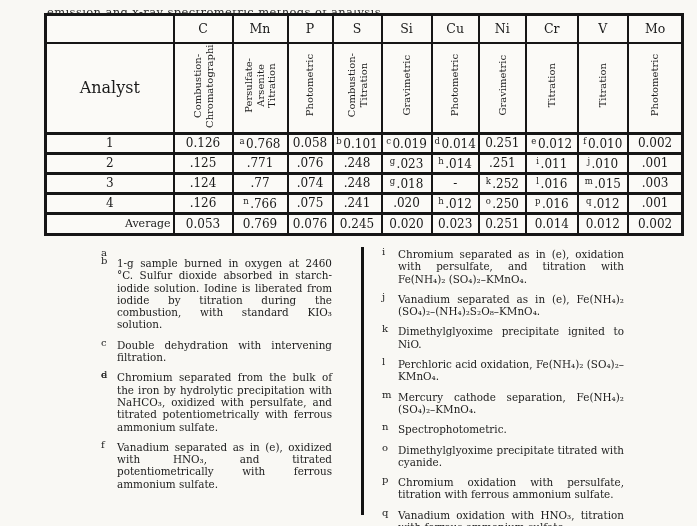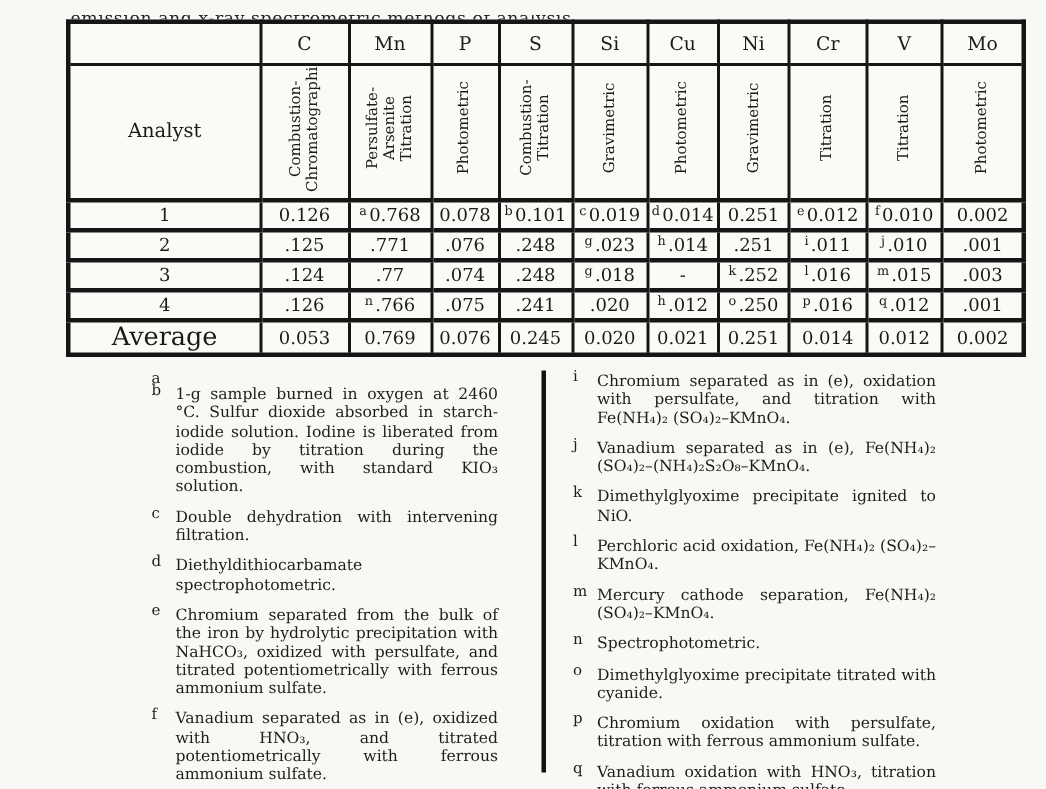--- a/index.html
+++ b/index.html
@@ -20,31 +20,31 @@
   }
   table.results th,table.results td{
     border:2px solid #161616;padding:0 2px;text-align:center;vertical-align:middle;
     font-weight:normal;overflow:hidden;
   }
   table.results tbody td{border-top-width:3px;}
   tr.hdr-symbols{height:28px;}
   tr.hdr-symbols th{font-size:12.5px;}
   tr.hdr-methods{height:88px;}
   tr.hdr-methods th{vertical-align:middle;}
-  .analyst-h{font-size:13px;}
+  .analyst-h{font-size:16px;}
   .rot{
     display:inline-block;writing-mode:vertical-rl;transform:rotate(180deg);
     white-space:pre-line;font-size:10px;line-height:11.5px;text-align:center;
     max-height:84px;
   }
   tbody tr{height:20px;}
   tbody tr.avg{height:21px;}
   tbody td,.analyst-cell{font-size:12px;}
   .analyst-cell{font-size:12px;}
-  tr.avg .analyst-cell{font-size:17px;}
+  tr.avg .analyst-cell{font-size:11px;text-align:right;}
   .sup{font-size:8.5px;vertical-align:4px;margin-right:1.5px;}
 
   
   .fn-col{position:absolute;width:232px;}
   .fn-col-left{left:100px;top:249px;}
   .fn-col-right{left:381px;top:248px;width:243px;}
   .fn{position:relative;padding-left:17px;margin-bottom:8px;text-align:justify;
       font-size:10.4px;line-height:12.3px;color:#1c1c1c;}
   .fn-letter{position:absolute;left:1px;top:-2px;font-size:10px;}
   .fn-divider{position:absolute;left:361px;top:247px;width:3px;height:268px;background:#131313;}
@@ -100,21 +100,21 @@
       <th><span class="rot">Titration</span></th>
       <th><span class="rot">Titration</span></th>
       <th><span class="rot">Photometric</span></th>
     </tr>
   </thead>
   <tbody>
       <tr>
         <td class="analyst-cell">1</td>
         <td class="value-cell"><span class="val">0.126</span></td>
         <td class="value-cell"><span class="sup">a</span><span class="val">0.768</span></td>
-        <td class="value-cell"><span class="val">0.078</span></td>
+        <td class="value-cell"><span class="val">0.058</span></td>
         <td class="value-cell"><span class="sup">b</span><span class="val">0.101</span></td>
         <td class="value-cell"><span class="sup">c</span><span class="val">0.019</span></td>
         <td class="value-cell"><span class="sup">d</span><span class="val">0.014</span></td>
         <td class="value-cell"><span class="val">0.251</span></td>
         <td class="value-cell"><span class="sup">e</span><span class="val">0.012</span></td>
         <td class="value-cell"><span class="sup">f</span><span class="val">0.010</span></td>
         <td class="value-cell"><span class="val">0.002</span></td>
       </tr>
       <tr>
         <td class="analyst-cell">2</td>
@@ -155,35 +155,35 @@
         <td class="value-cell"><span class="sup">q</span><span class="val">.012</span></td>
         <td class="value-cell"><span class="val">.001</span></td>
       </tr>
       <tr class="avg">
         <td class="analyst-cell">Average</td>
         <td class="value-cell"><span class="val">0.053</span></td>
         <td class="value-cell"><span class="val">0.769</span></td>
         <td class="value-cell"><span class="val">0.076</span></td>
         <td class="value-cell"><span class="val">0.245</span></td>
         <td class="value-cell"><span class="val">0.020</span></td>
-        <td class="value-cell"><span class="val">0.021</span></td>
+        <td class="value-cell"><span class="val">0.023</span></td>
         <td class="value-cell"><span class="val">0.251</span></td>
         <td class="value-cell"><span class="val">0.014</span></td>
         <td class="value-cell"><span class="val">0.012</span></td>
         <td class="value-cell"><span class="val">0.002</span></td>
       </tr>
     </tbody>
 </table>
 
 <div class="fn-divider"></div>
 <div class="fn-col fn-col-left">
     <div class="fn"><span class="fn-letter">a</span></div>
     <div class="fn"><span class="fn-letter">b</span><span class="fn-text">1-g sample burned in oxygen at 2460 °C. Sulfur dioxide absorbed in starch-iodide solution. Iodine is liberated from iodide by titration during the combustion, with standard KIO₃ solution.</span></div>
     <div class="fn"><span class="fn-letter">c</span><span class="fn-text">Double dehydration with intervening filtration.</span></div>
-    <div class="fn"><span class="fn-letter">d</span><span class="fn-text">Diethyldithiocarbamate spectrophotometric.</span></div>
+    <div class="fn"><span class="fn-letter">d</span></div>
     <div class="fn"><span class="fn-letter">e</span><span class="fn-text">Chromium separated from the bulk of the iron by hydrolytic precipitation with NaHCO₃, oxidized with persulfate, and titrated potentiometrically with ferrous ammonium sulfate.</span></div>
     <div class="fn"><span class="fn-letter">f</span><span class="fn-text">Vanadium separated as in (e), oxidized with HNO₃, and titrated potentiometrically with ferrous ammonium sulfate.</span></div>
   </div>
 <div class="fn-col fn-col-right">
     <div class="fn"><span class="fn-letter">i</span><span class="fn-text">Chromium separated as in (e), oxidation with persulfate, and titration with Fe(NH₄)₂ (SO₄)₂–KMnO₄.</span></div>
     <div class="fn"><span class="fn-letter">j</span><span class="fn-text">Vanadium separated as in (e), Fe(NH₄)₂ (SO₄)₂–(NH₄)₂S₂O₈–KMnO₄.</span></div>
     <div class="fn"><span class="fn-letter">k</span><span class="fn-text">Dimethylglyoxime precipitate ignited to NiO.</span></div>
     <div class="fn"><span class="fn-letter">l</span><span class="fn-text">Perchloric acid oxidation, Fe(NH₄)₂ (SO₄)₂–KMnO₄.</span></div>
     <div class="fn"><span class="fn-letter">m</span><span class="fn-text">Mercury cathode separation, Fe(NH₄)₂ (SO₄)₂–KMnO₄.</span></div>
     <div class="fn"><span class="fn-letter">n</span><span class="fn-text">Spectrophotometric.</span></div>

